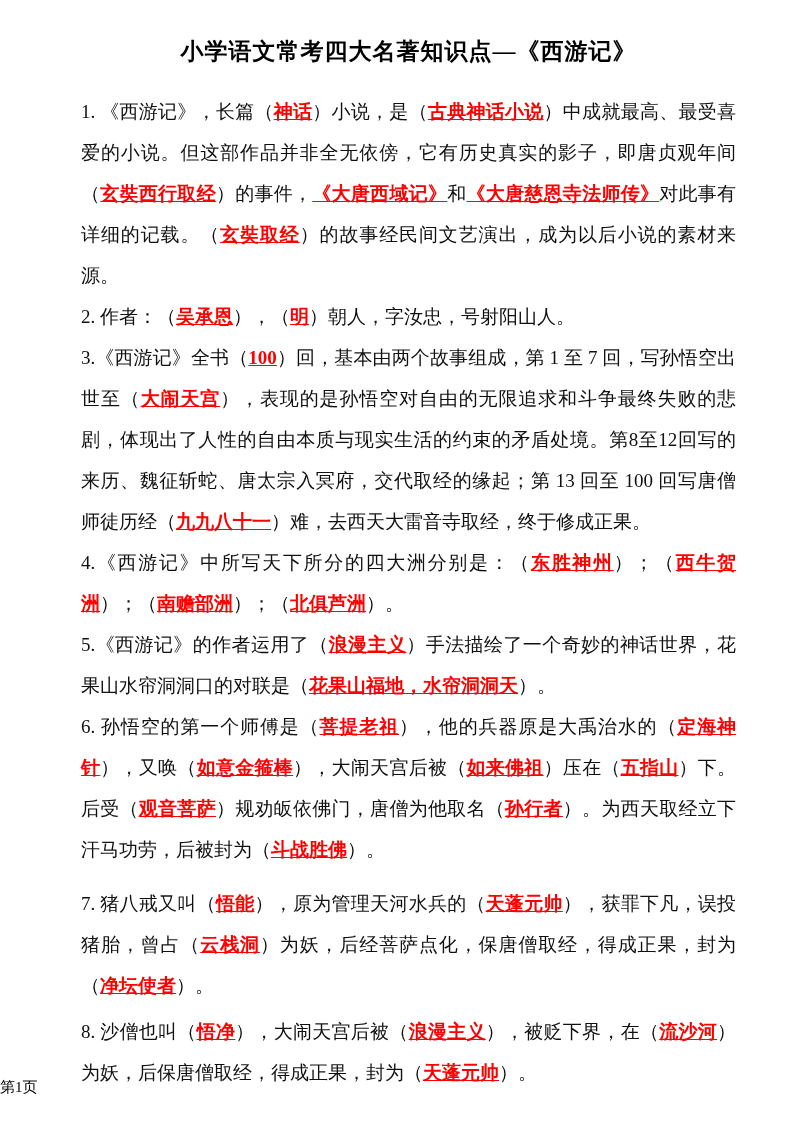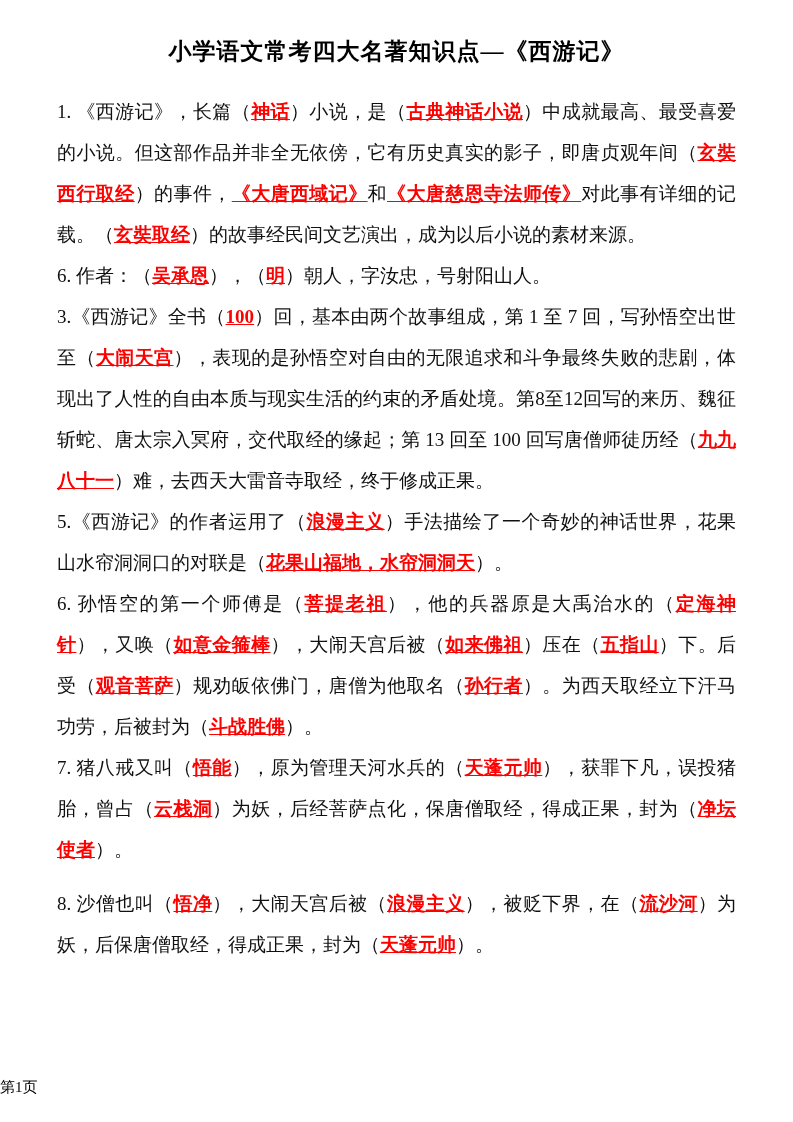--- a/index.html
+++ b/index.html
@@ -8,21 +8,21 @@
   body {
     width:793px; height:1122px;
     background:#ffffff;
     color:#101010;
     font-family:"Liberation Serif","DejaVu Serif",serif;
     overflow:hidden;
   }
   .page {
     position:relative;
     width:793px; height:1122px;
-    padding:36px 57px 0 57px;
+    padding:36px 57px 0 81px;
   }
   .title {
     margin:0 0 24px 0;
     font-size:23px;
     font-weight:700;
     text-align:center;
     letter-spacing:1px;
     color:#000;
   }
   .body p.paragraph {
@@ -63,22 +63,23 @@
   }
 </style>
 </head>
 <body>
 
 <div class="page">
   <h1 class="title">小学语文常考四大名著知识点—《西游记》</h1>
 
   <div class="body">
       <p class="paragraph"><span>1. 《西游记》，长篇（</span><span class="red">神话</span><span>）小说，是（</span><span class="red">古典神话小说</span><span>）中成就最高、最受喜爱的小说。但这部作品并非全无依傍，它有历史真实的影子，即唐贞观年间（</span><span class="red">玄奘西行取经</span><span>）的事件，</span><span class="red">《大唐西域记》</span><span>和</span><span class="red">《大唐慈恩寺法师传》</span><span>对此事有详细的记载。（</span><span class="red">玄奘取经</span><span>）的故事经民间文艺演出，成为以后小说的素材来源。</span></p>
-      <p class="paragraph"><span>6. 作者：（</span><span class="red">吴承恩</span><span>），（</span><span class="red">明</span><span>）朝人，字汝忠，号射阳山人。</span></p>
+      <p class="paragraph"><span>2. 作者：（</span><span class="red">吴承恩</span><span>），（</span><span class="red">明</span><span>）朝人，字汝忠，号射阳山人。</span></p>
       <p class="paragraph"><span>3.《西游记》全书（</span><span class="red">100</span><span>）回，基本由两个故事组成，第 1 至 7 回，写孙悟空出世至（</span><span class="red">大闹天宫</span><span>），表现的是孙悟空对自由的无限追求和斗争最终失败的悲剧，体现出了人性的自由本质与现实生活的约束的矛盾处境。第8至12回写的来历、魏征斩蛇、唐太宗入冥府，交代取经的缘起；第 13 回至 100 回写唐僧师徒历经（</span><span class="red">九九八十一</span><span>）难，去西天大雷音寺取经，终于修成正果。</span></p>
+      <p class="paragraph"><span>4.《西游记》中所写天下所分的四大洲分别是：（</span><span class="red">东胜神州</span><span>）；（</span><span class="red">西牛贺洲</span><span>）；（</span><span class="red">南赡部洲</span><span>）；（</span><span class="red">北俱芦洲</span><span>）。</span></p>
       <p class="paragraph"><span>5.《西游记》的作者运用了（</span><span class="red">浪漫主义</span><span>）手法描绘了一个奇妙的神话世界，花果山水帘洞洞口的对联是（</span><span class="red">花果山福地，水帘洞洞天</span><span>）。</span></p>
       <p class="paragraph"><span>6. 孙悟空的第一个师傅是（</span><span class="red">菩提老祖</span><span>），他的兵器原是大禹治水的（</span><span class="red">定海神针</span><span>），又唤（</span><span class="red">如意金箍棒</span><span>），大闹天宫后被（</span><span class="red">如来佛祖</span><span>）压在（</span><span class="red">五指山</span><span>）下。后受（</span><span class="red">观音菩萨</span><span>）规劝皈依佛门，唐僧为他取名（</span><span class="red">孙行者</span><span>）。为西天取经立下汗马功劳，后被封为（</span><span class="red">斗战胜佛</span><span>）。</span></p>
       <p class="paragraph"><span>7. 猪八戒又叫（</span><span class="red">悟能</span><span>），原为管理天河水兵的（</span><span class="red">天蓬元帅</span><span>），获罪下凡，误投猪胎，曾占（</span><span class="red">云栈洞</span><span>）为妖，后经菩萨点化，保唐僧取经，得成正果，封为（</span><span class="red">净坛使者</span><span>）。</span></p>
       <p class="paragraph"><span>8. 沙僧也叫（</span><span class="red">悟净</span><span>），大闹天宫后被（</span><span class="red">浪漫主义</span><span>），被贬下界，在（</span><span class="red">流沙河</span><span>）为妖，后保唐僧取经，得成正果，封为（</span><span class="red">天蓬元帅</span><span>）。</span></p>
     </div>
 
   <div class="footer">
     <span class="page-number">第1页</span>
   </div>
 </div>

